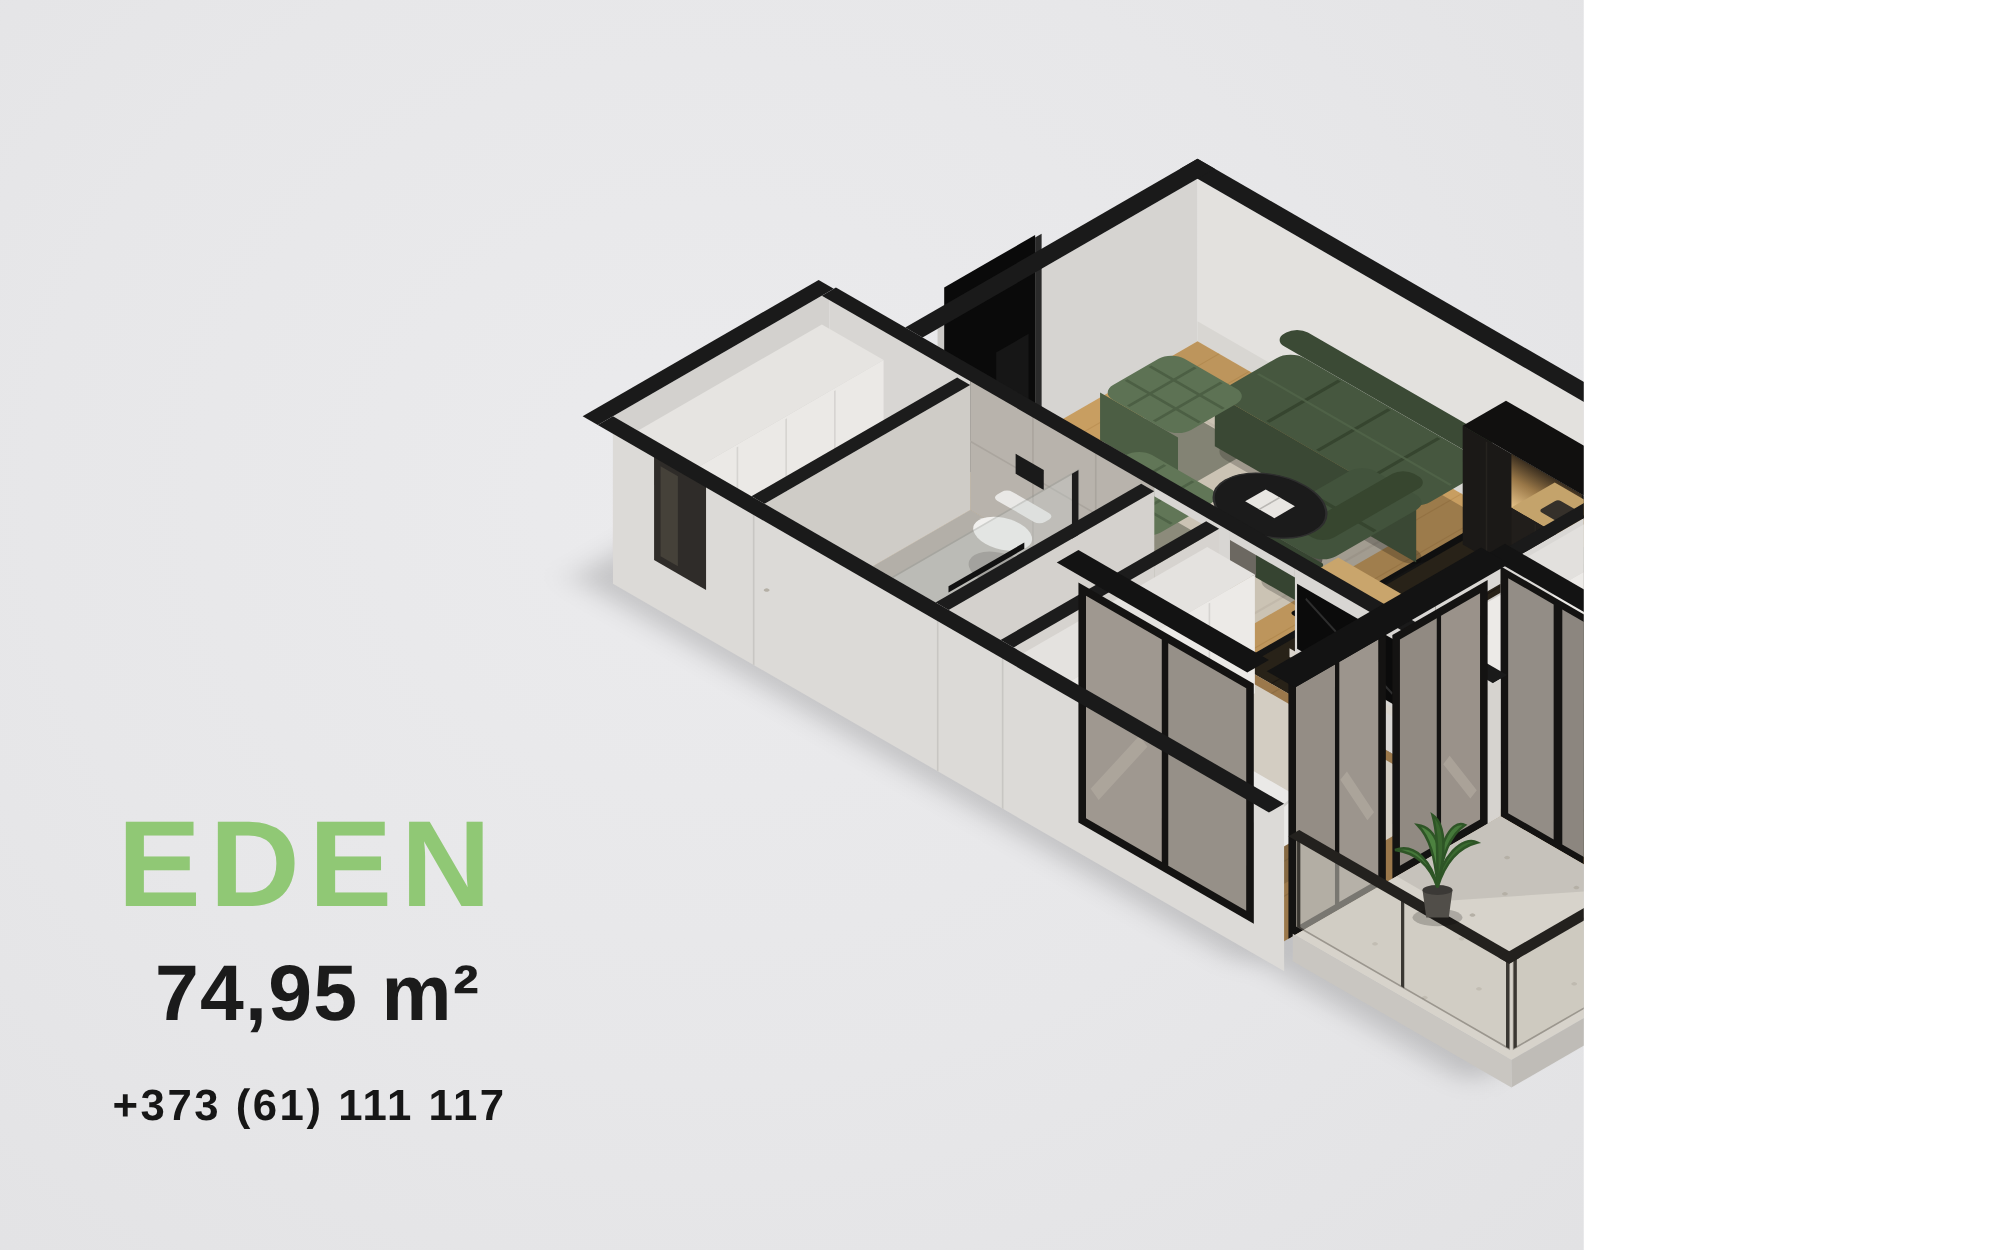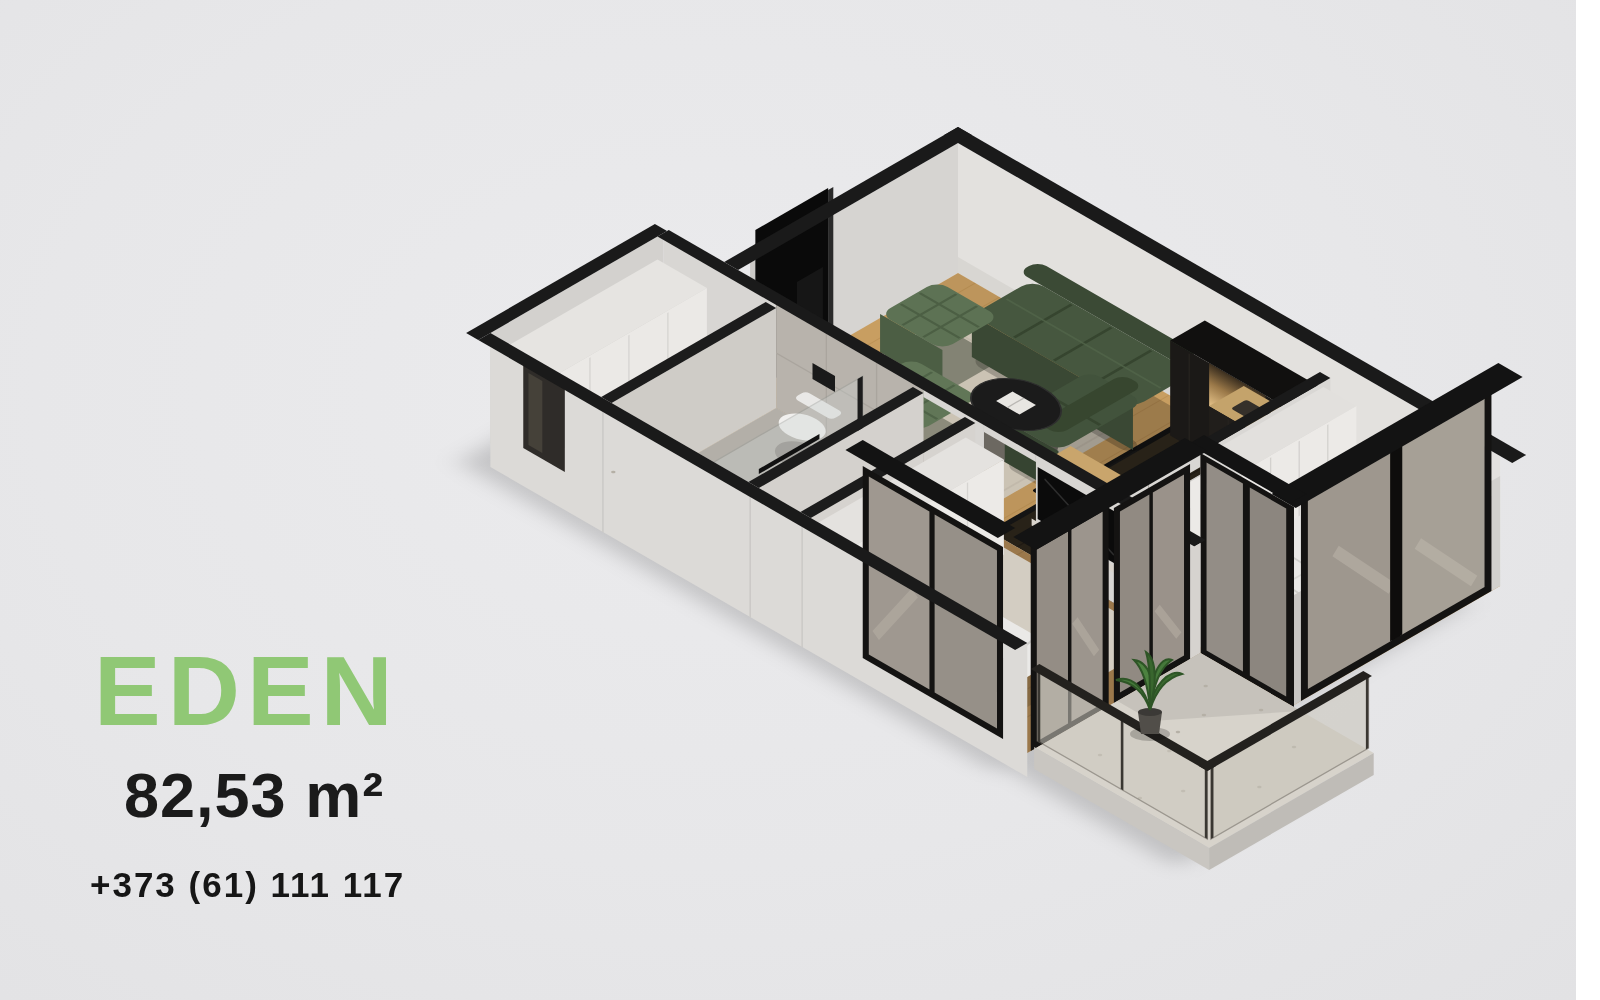--- a/index.html
+++ b/index.html
@@ -1,18 +1,18 @@
 <!DOCTYPE html>
 <html><head>
 <meta charset="utf-8">
 <style>
   html,body{margin:0;padding:0;}
   .stage{
     position:relative;
-    width:1576px;height:1000px;
+    width:1267px;height:1000px;
     overflow:hidden;
     background:radial-gradient(ellipse at 45% 40%, #ebebed 0%, #e7e7e9 55%, #e2e2e4 100%);
     font-family:"Liberation Sans", sans-serif;
   }
   .plan-svg{position:absolute;left:0;top:0;width:1600px;height:1000px;display:block;}
   .text-block{position:absolute;left:90px;top:646px;user-select:none;}
   .brand{
     font-size:100px;line-height:0.92;font-weight:700;letter-spacing:7px;
     margin:0 0 0 4px;transform:scaleY(0.98);transform-origin:left top;
   }
@@ -443,17 +443,17 @@
           <path d="M0,-4 C-2,-26 -6,-42 -16,-52 C0,-50 6,-28 0,-4 Z" fill="#4d8240"></path>
           <path d="M0,-4 C4,-28 10,-44 22,-52 C10,-58 -2,-30 0,-4 Z"></path>
           <path d="M0,-6 C0,-30 0,-46 -4,-60 C8,-52 6,-24 0,-6 Z" fill="#39662e"></path>
         </g>
       </g>
     </g>
   </svg>
 
   <div class="text-block">
     <h1 class="brand" style="color:#90c875;">EDEN</h1>
-    <div class="area">82,53 m²</div>
+    <div class="area">74,95 m²</div>
     <div class="phone">+373 (61) 111 117</div>
   </div>
 
 </div>
 
 </body></html>

